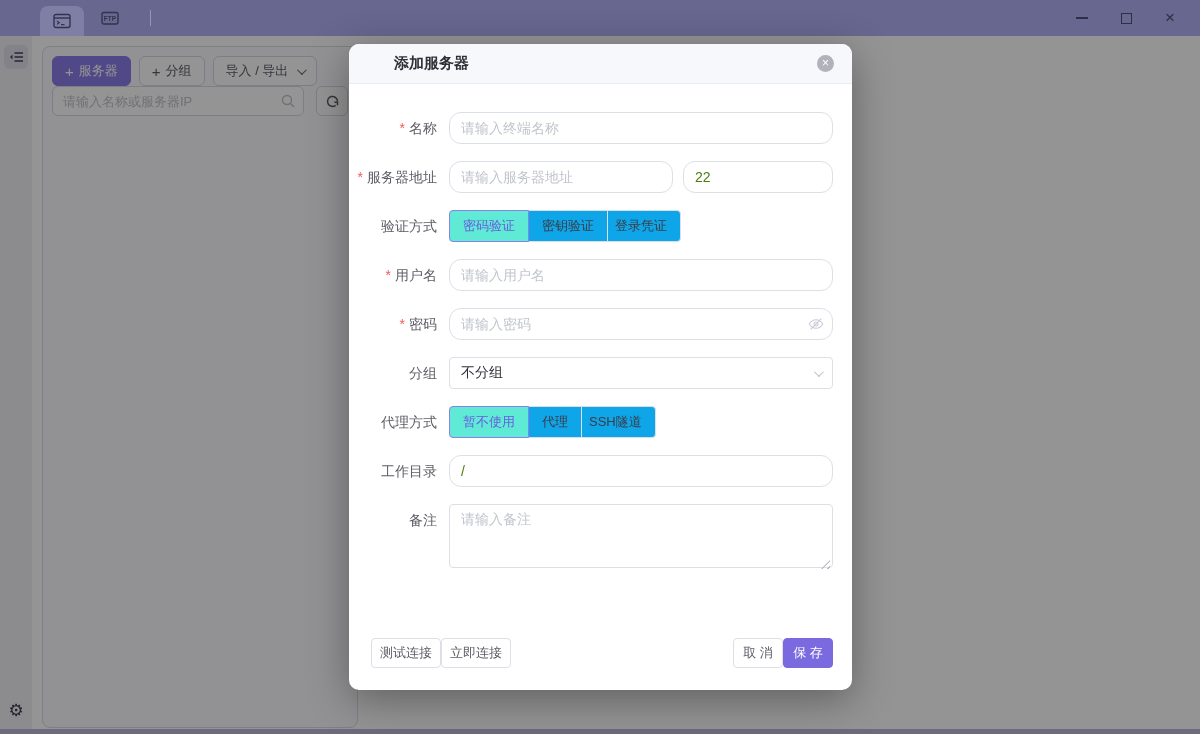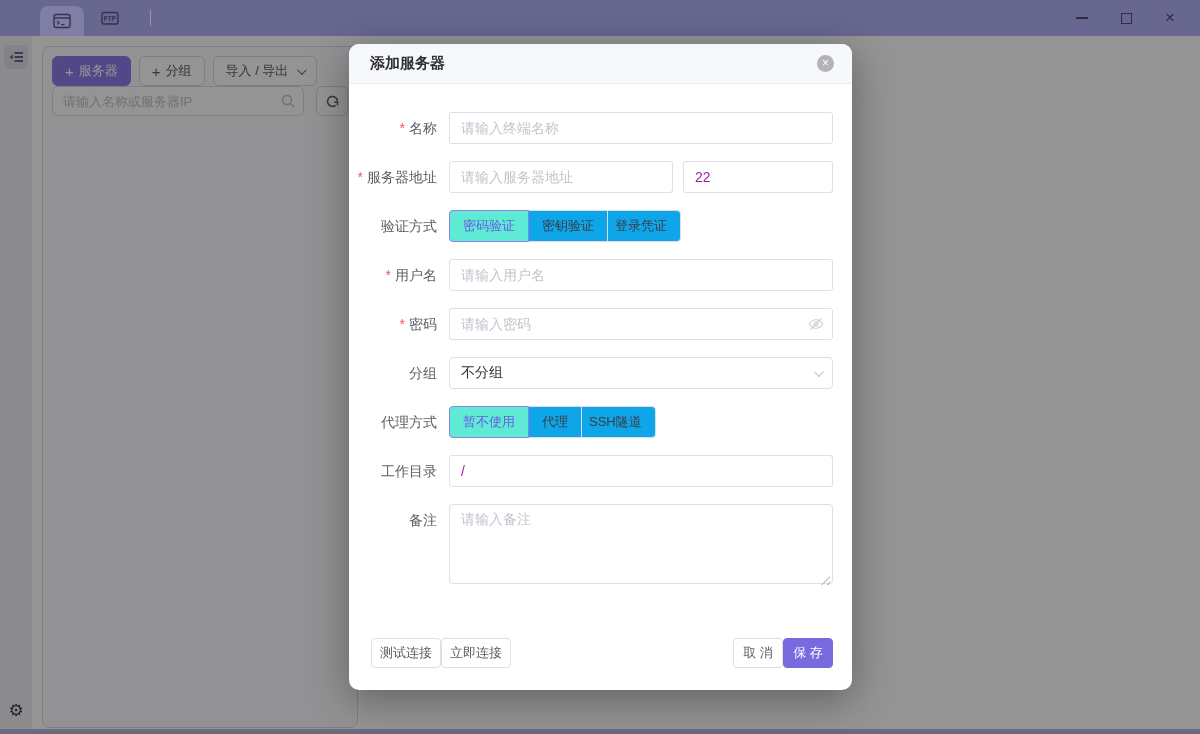--- a/index.html
+++ b/index.html
@@ -42,49 +42,49 @@
   .refresh-btn { width:32px; height:30px; border:1px solid #d8d8e2; border-radius:6px; background:#fff; display:flex; align-items:center; justify-content:center; cursor:pointer; }
   .server-list { flex:1; }
 
   .bottom-strip { position:absolute; left:0; bottom:0; width:100%; height:5px; background:#b8b8d8; }
 
   .dim-overlay { position:absolute; left:0; top:0; width:100%; height:100%; background:rgba(0,0,0,0.42); }
 
   
   .modal { position:absolute; left:349px; top:8px; width:503px; height:646px; background:#fff; border-radius:10px; box-shadow:0 10px 40px rgba(0,0,0,0.35); display:flex; flex-direction:column; }
   .modal-header { height:40px; background:#f7f8fb; border-bottom:1px solid #e9ebf2; border-radius:10px 10px 0 0; display:flex; align-items:center; justify-content:space-between; padding:0 18px 0 21px; }
-  .modal-title { font-size:15px; font-weight:bold; color:#2f2f38; }
+  .modal-title { font-size:15px; font-weight:bold; color:#2f2f38;margin-left:24px; }
   .modal-close { width:17px; height:17px; border-radius:50%; background:#b2b2ba; color:#fff; font-size:12px; line-height:17px; text-align:center; cursor:pointer; }
 
   .modal-body { padding:28px 19px 0 12px; }
   .form-row { display:flex; align-items:center; margin-bottom:17px; min-height:32px; }
   .form-row.top-align { align-items:flex-start; }
   .form-label { width:88px; padding-right:12px; display:flex; align-items:center; justify-content:flex-end; font-size:14px; color:#5d5d66; line-height:32px; white-space:nowrap; }
   .req { color:#f05a5a; margin-right:4px; }
   .form-control { flex:1; min-width:0; }
   .row-flex { display:flex; gap:10px; }
 
-  .ipt { width:100%; height:32px; border:1px solid #dcdfe6; border-radius:3px; padding:0 11px; font-size:14px; color:#a21caf; outline:none; background:#fff; }
+  .ipt { width:100%; height:32px; border:1px solid #dcdfe6; border-radius:12px; padding:0 11px; font-size:14px; color:#4d7c0f; outline:none; background:#fff; }
   .ipt::placeholder { color:#c1c5cd; }
   .port { width:150px; flex:none; }
 
   .segmented { display:inline-flex; }
   .seg { height:32px; padding:0 13px; font-size:13px; background:#0ea5e9; border:1px solid #dcdfe6; color:#3c3c44; cursor:pointer; margin-left:-1px; position:relative; white-space:nowrap; }
   .seg:first-child { border-radius:4px 0 0 4px; margin-left:0; }
   .seg:last-child { border-radius:0 4px 4px 0;padding-left:7px; }
   .seg.active { background:#5eead4; border-color:#8b80e8; color:#6a5ce0; z-index:1; }
 
   .ipt-wrap { position:relative; }
   .ipt-wrap .eye { position:absolute; right:9px; top:8px; }
 
   .select { height:32px; border:1px solid #dcdfe6; border-radius:4px; padding:0 11px; display:flex; align-items:center; justify-content:space-between; font-size:14px; color:#2f2f38; cursor:pointer; background:#fff; }
   .select .chev { color:#b9bdc6; }
 
   .ta-wrap { position:relative; }
-  .ta { width:100%; height:80px; border:1px solid #dcdfe6; border-radius:4px; padding:6px 11px; font-size:14px; color:#5d5d66; resize:none; outline:none; font-family:"Liberation Sans", sans-serif; }
+  .ta { width:100%; height:64px; border:1px solid #dcdfe6; border-radius:4px; padding:6px 11px; font-size:14px; color:#5d5d66; resize:none; outline:none; font-family:"Liberation Sans", sans-serif; }
   .ta::placeholder { color:#c1c5cd; }
   .ta-wrap::after { content:""; position:absolute; right:3px; bottom:3px; width:9px; height:9px; background:repeating-linear-gradient(135deg, transparent 0 2.5px, #b7bcc4 2.5px 3.8px); clip-path:polygon(100% 0, 100% 100%, 0 100%); }
 
   .modal-footer { position:absolute; left:22px; right:19px; bottom:22px; display:flex; justify-content:space-between; }
   .fbtn-group { display:flex; gap:0; }
   .fbtn { height:30px; padding:0 8px; min-width:50px; font-size:13px; border:1px solid #dcdfe6; border-radius:4px; background:#fff; color:#5d5d66; cursor:pointer; white-space:nowrap; }
   .fbtn.primary { background:#7a6ae0; border-color:#7a6ae0; color:#fff; }
 
   svg { display:block; }
 </style>

